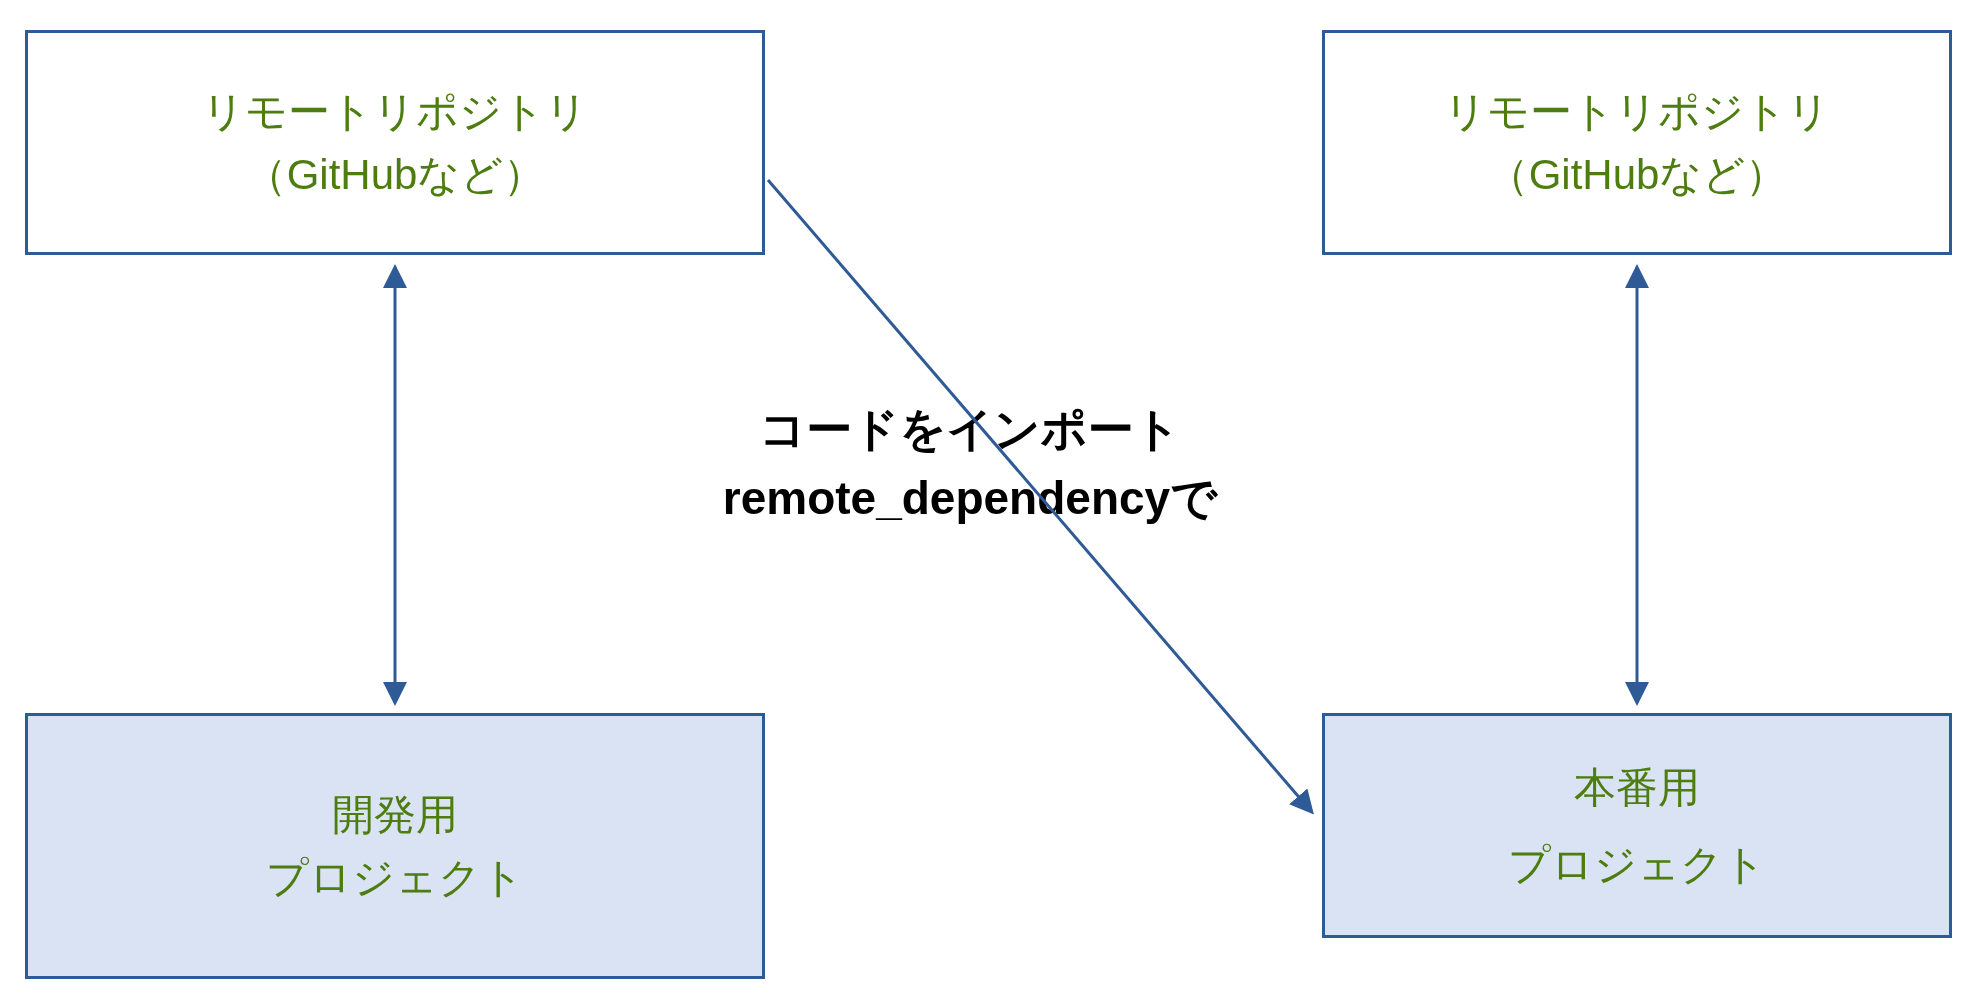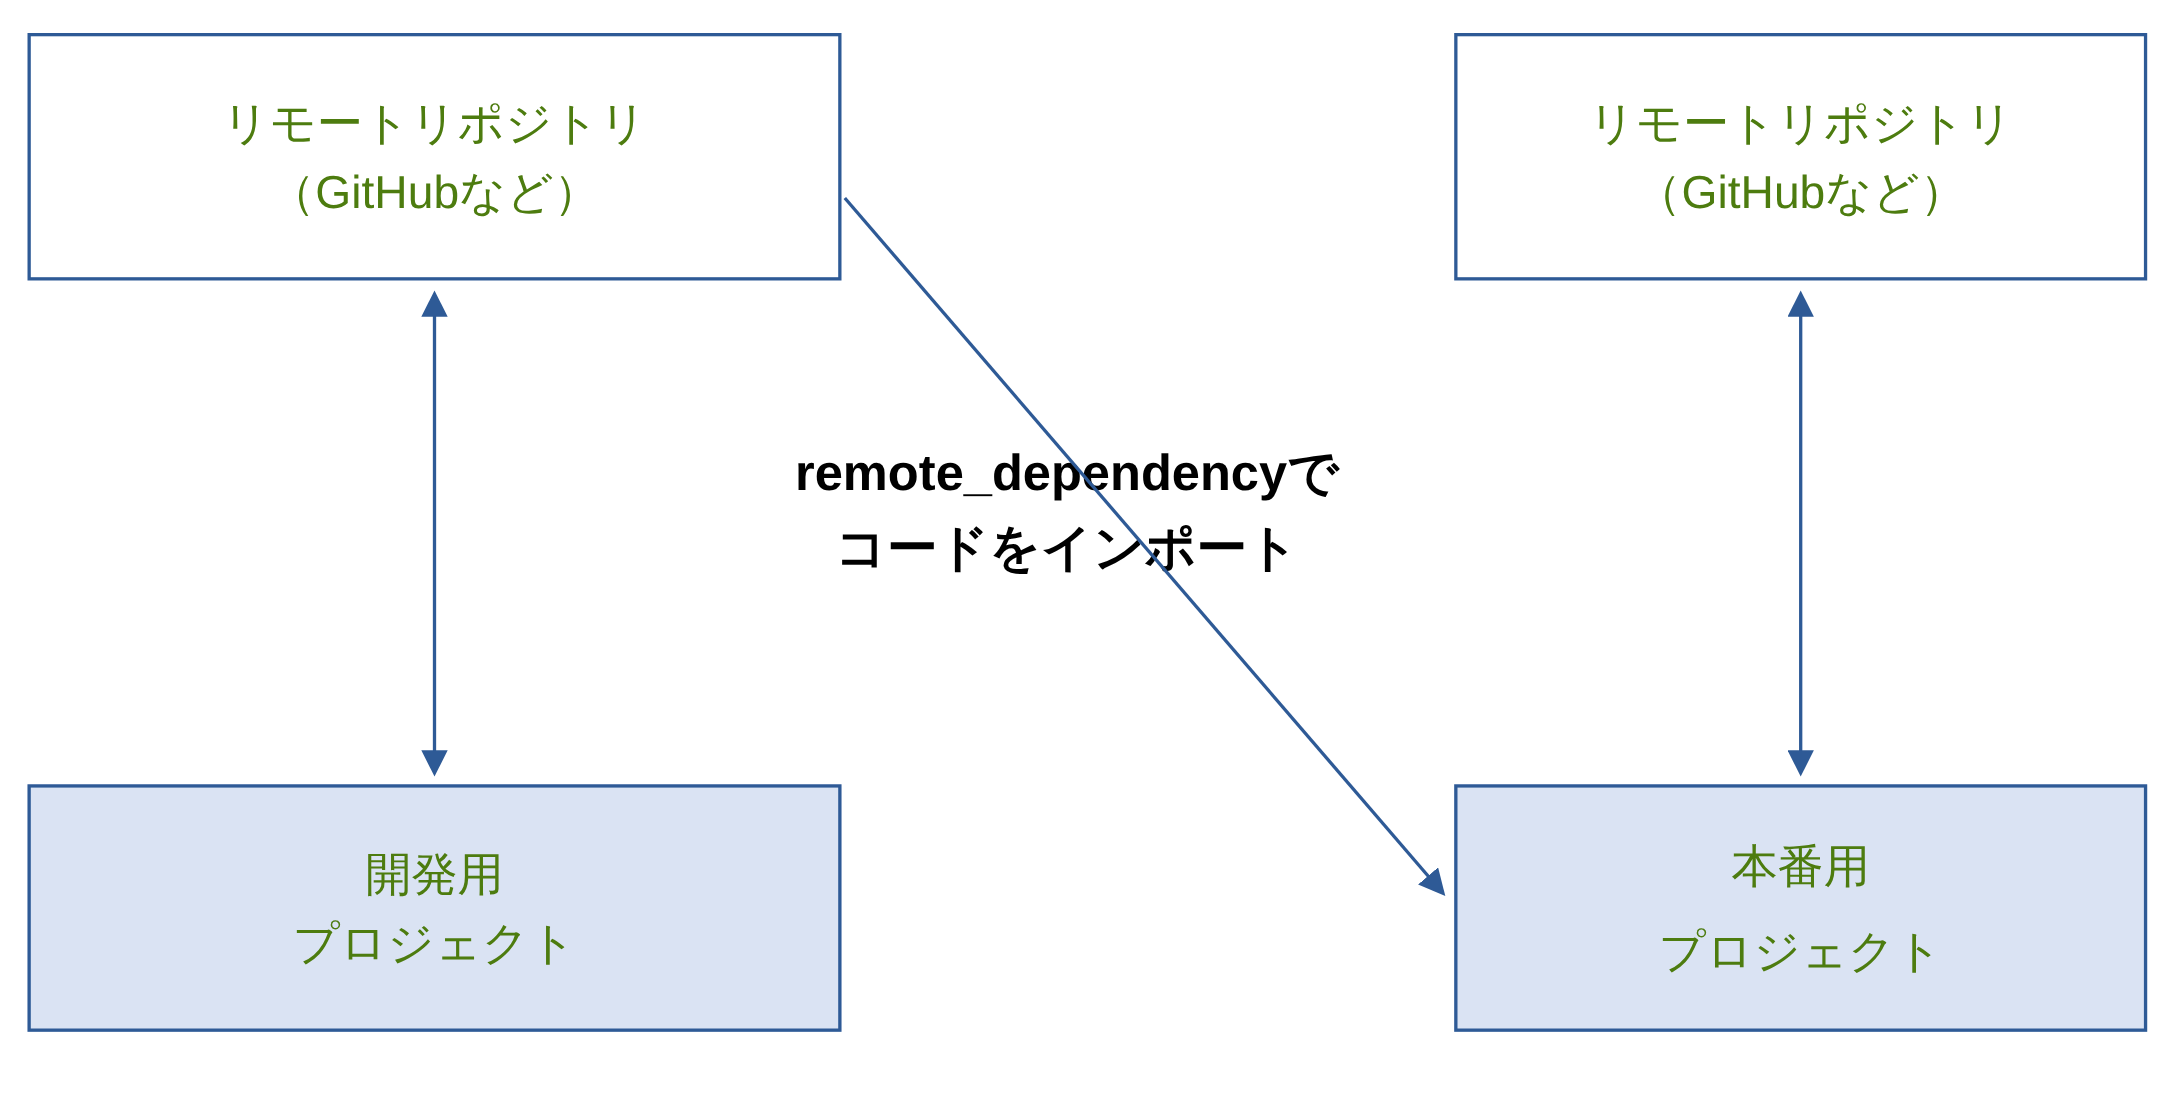--- a/index.html
+++ b/index.html
@@ -62,33 +62,33 @@
   <div class="box box-white" style="left:25px; top:30px; width:740px; height:225px;">
     <span>リモートリポジトリ</span>
     <span>（GitHubなど）</span>
   </div>
 
   <div class="box box-white" style="left:1322px; top:30px; width:630px; height:225px;">
     <span>リモートリポジトリ</span>
     <span>（GitHubなど）</span>
   </div>
 
-  <div class="box box-blue" style="left:25px; top:713px; width:740px; height:225px;">
+  <div class="box box-blue" style="left:25px; top:713px; width:740px; height:266px;">
     <span>開発用</span>
     <span>プロジェクト</span>
   </div>
 
   <div class="box box-blue" style="left:1322px; top:713px; width:630px; height:225px;gap:14px;">
     <span>本番用</span>
     <span>プロジェクト</span>
   </div>
 
   <div class="center-label" style="left:560px; top:395px; width:820px;">
+    <div>コードをインポート</div>
     <div>remote_dependencyで</div>
-    <div>コードをインポート</div>
   </div>
 
   <svg class="arrows" viewBox="0 0 1978 1008">
     <defs>
       <marker id="arrowhead" markerWidth="8" markerHeight="8" refX="6" refY="4" orient="auto">
         <polygon points="0 0, 8 4, 0 8" fill="#2E5A96"></polygon>
       </marker>
       <marker id="arrowhead-start" markerWidth="8" markerHeight="8" refX="2" refY="4" orient="auto">
         <polygon points="8 0, 0 4, 8 8" fill="#2E5A96"></polygon>
       </marker>

